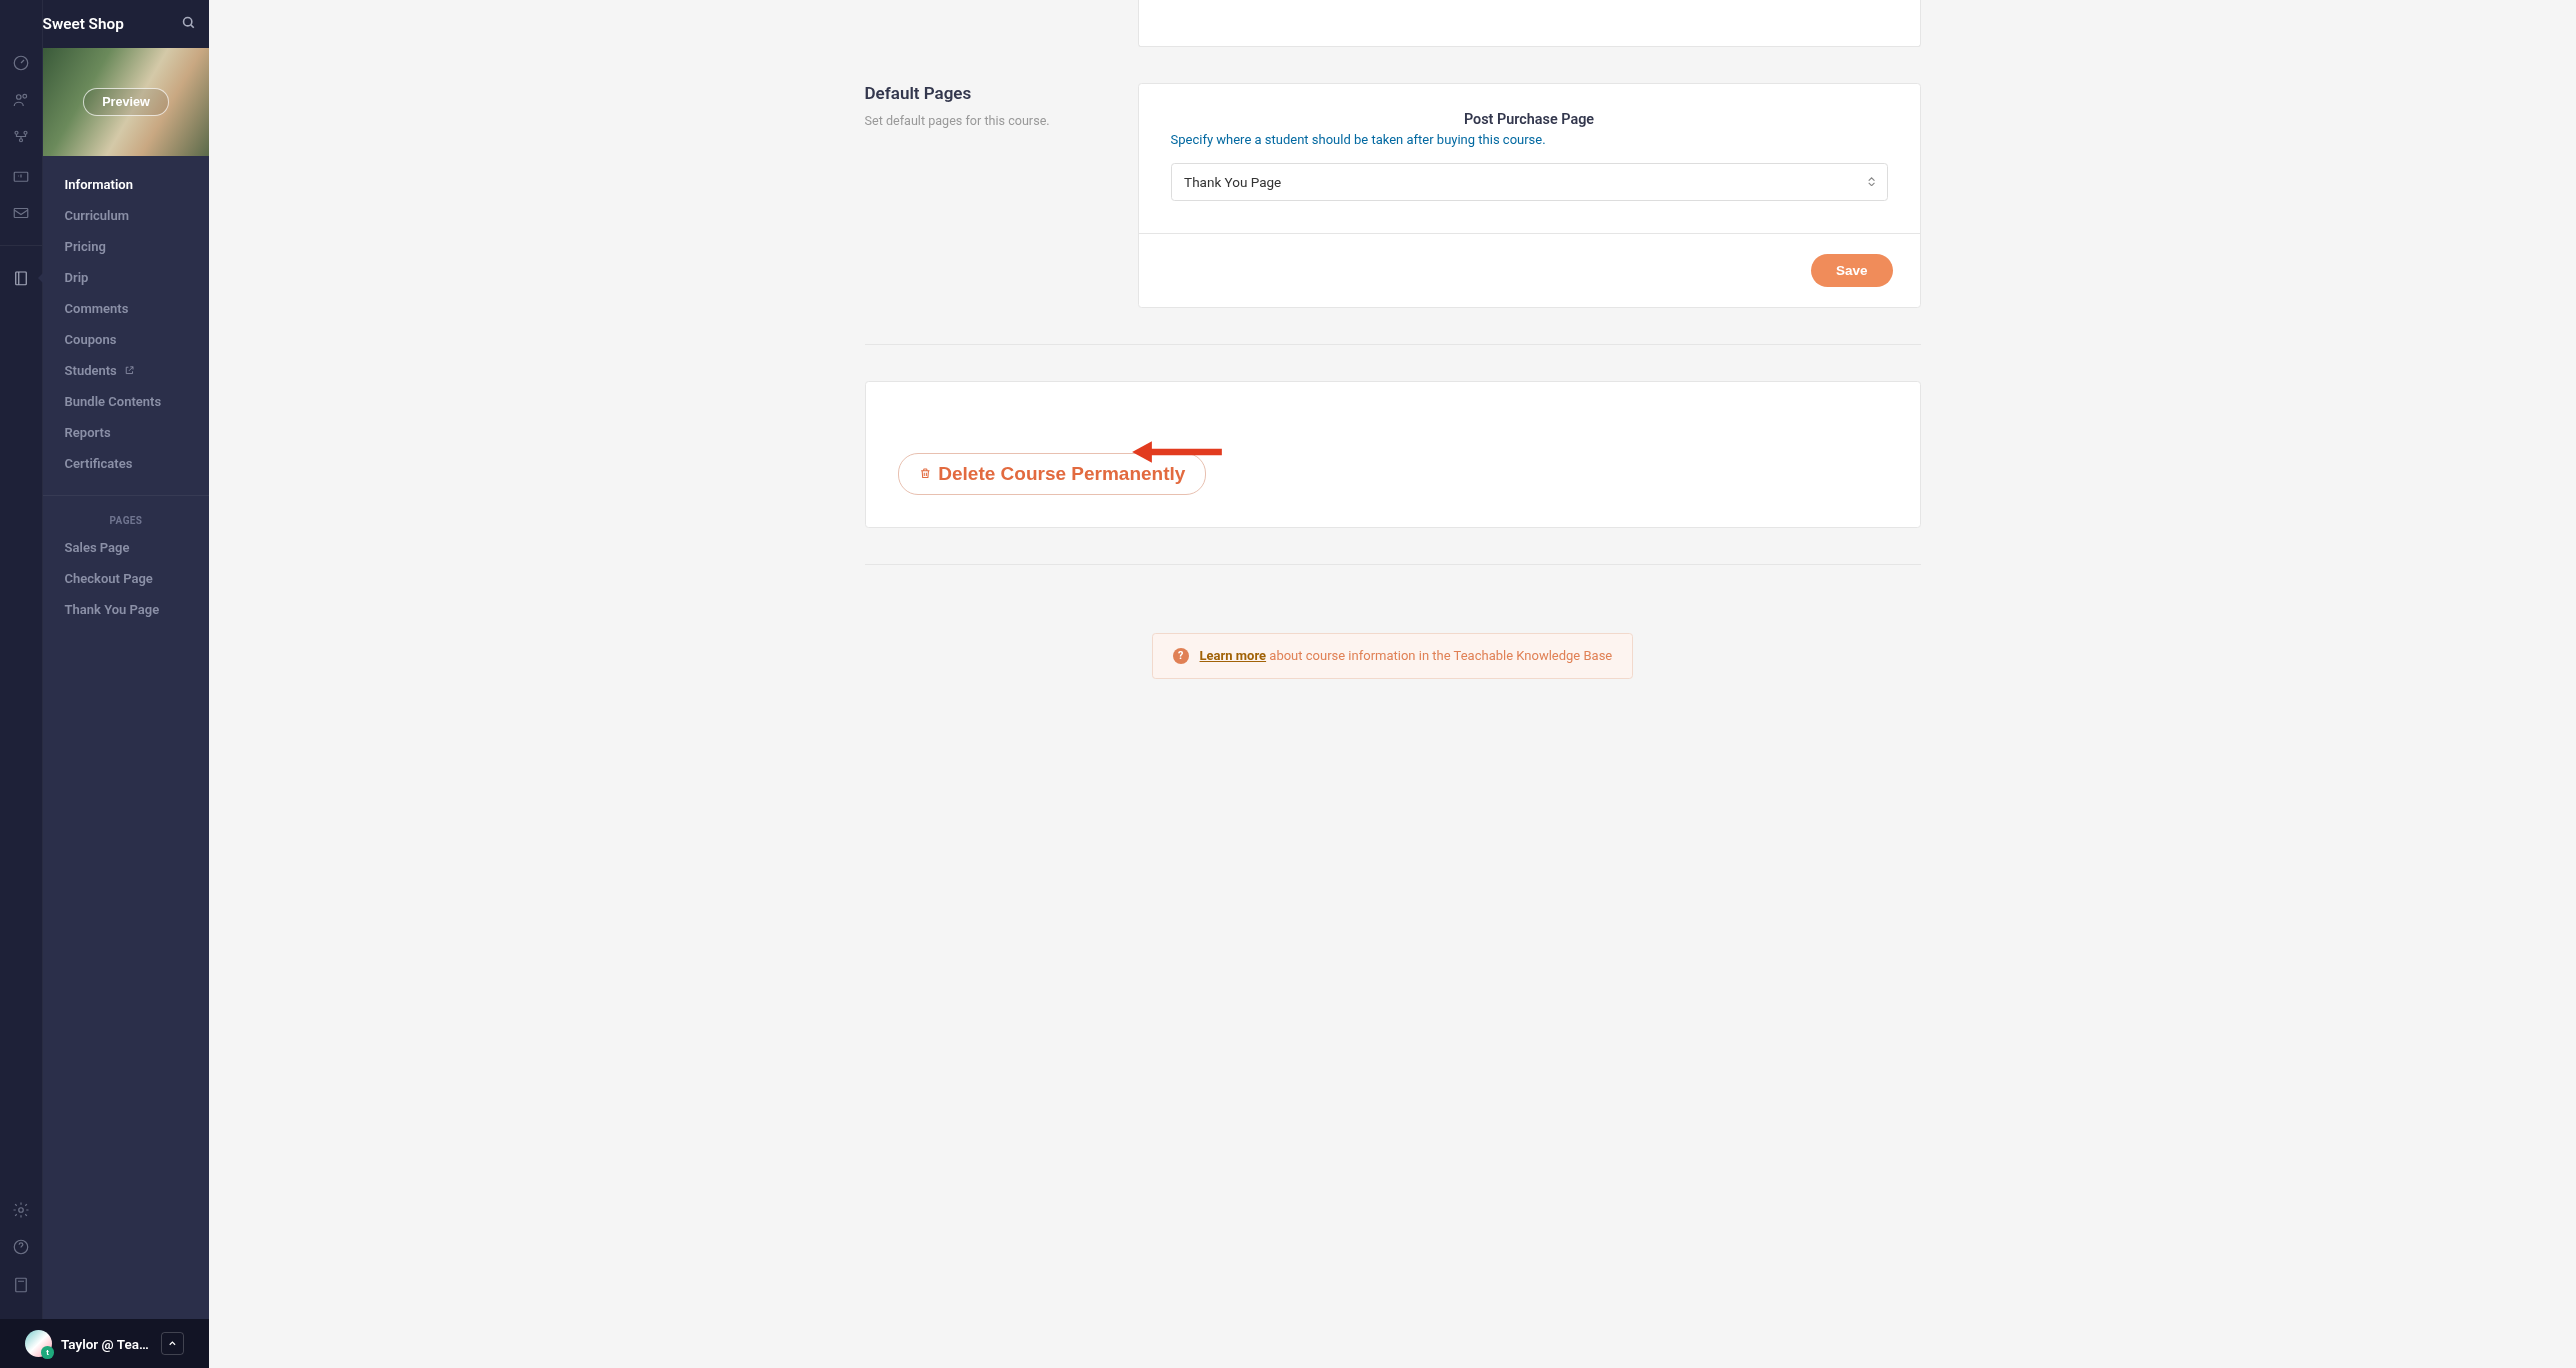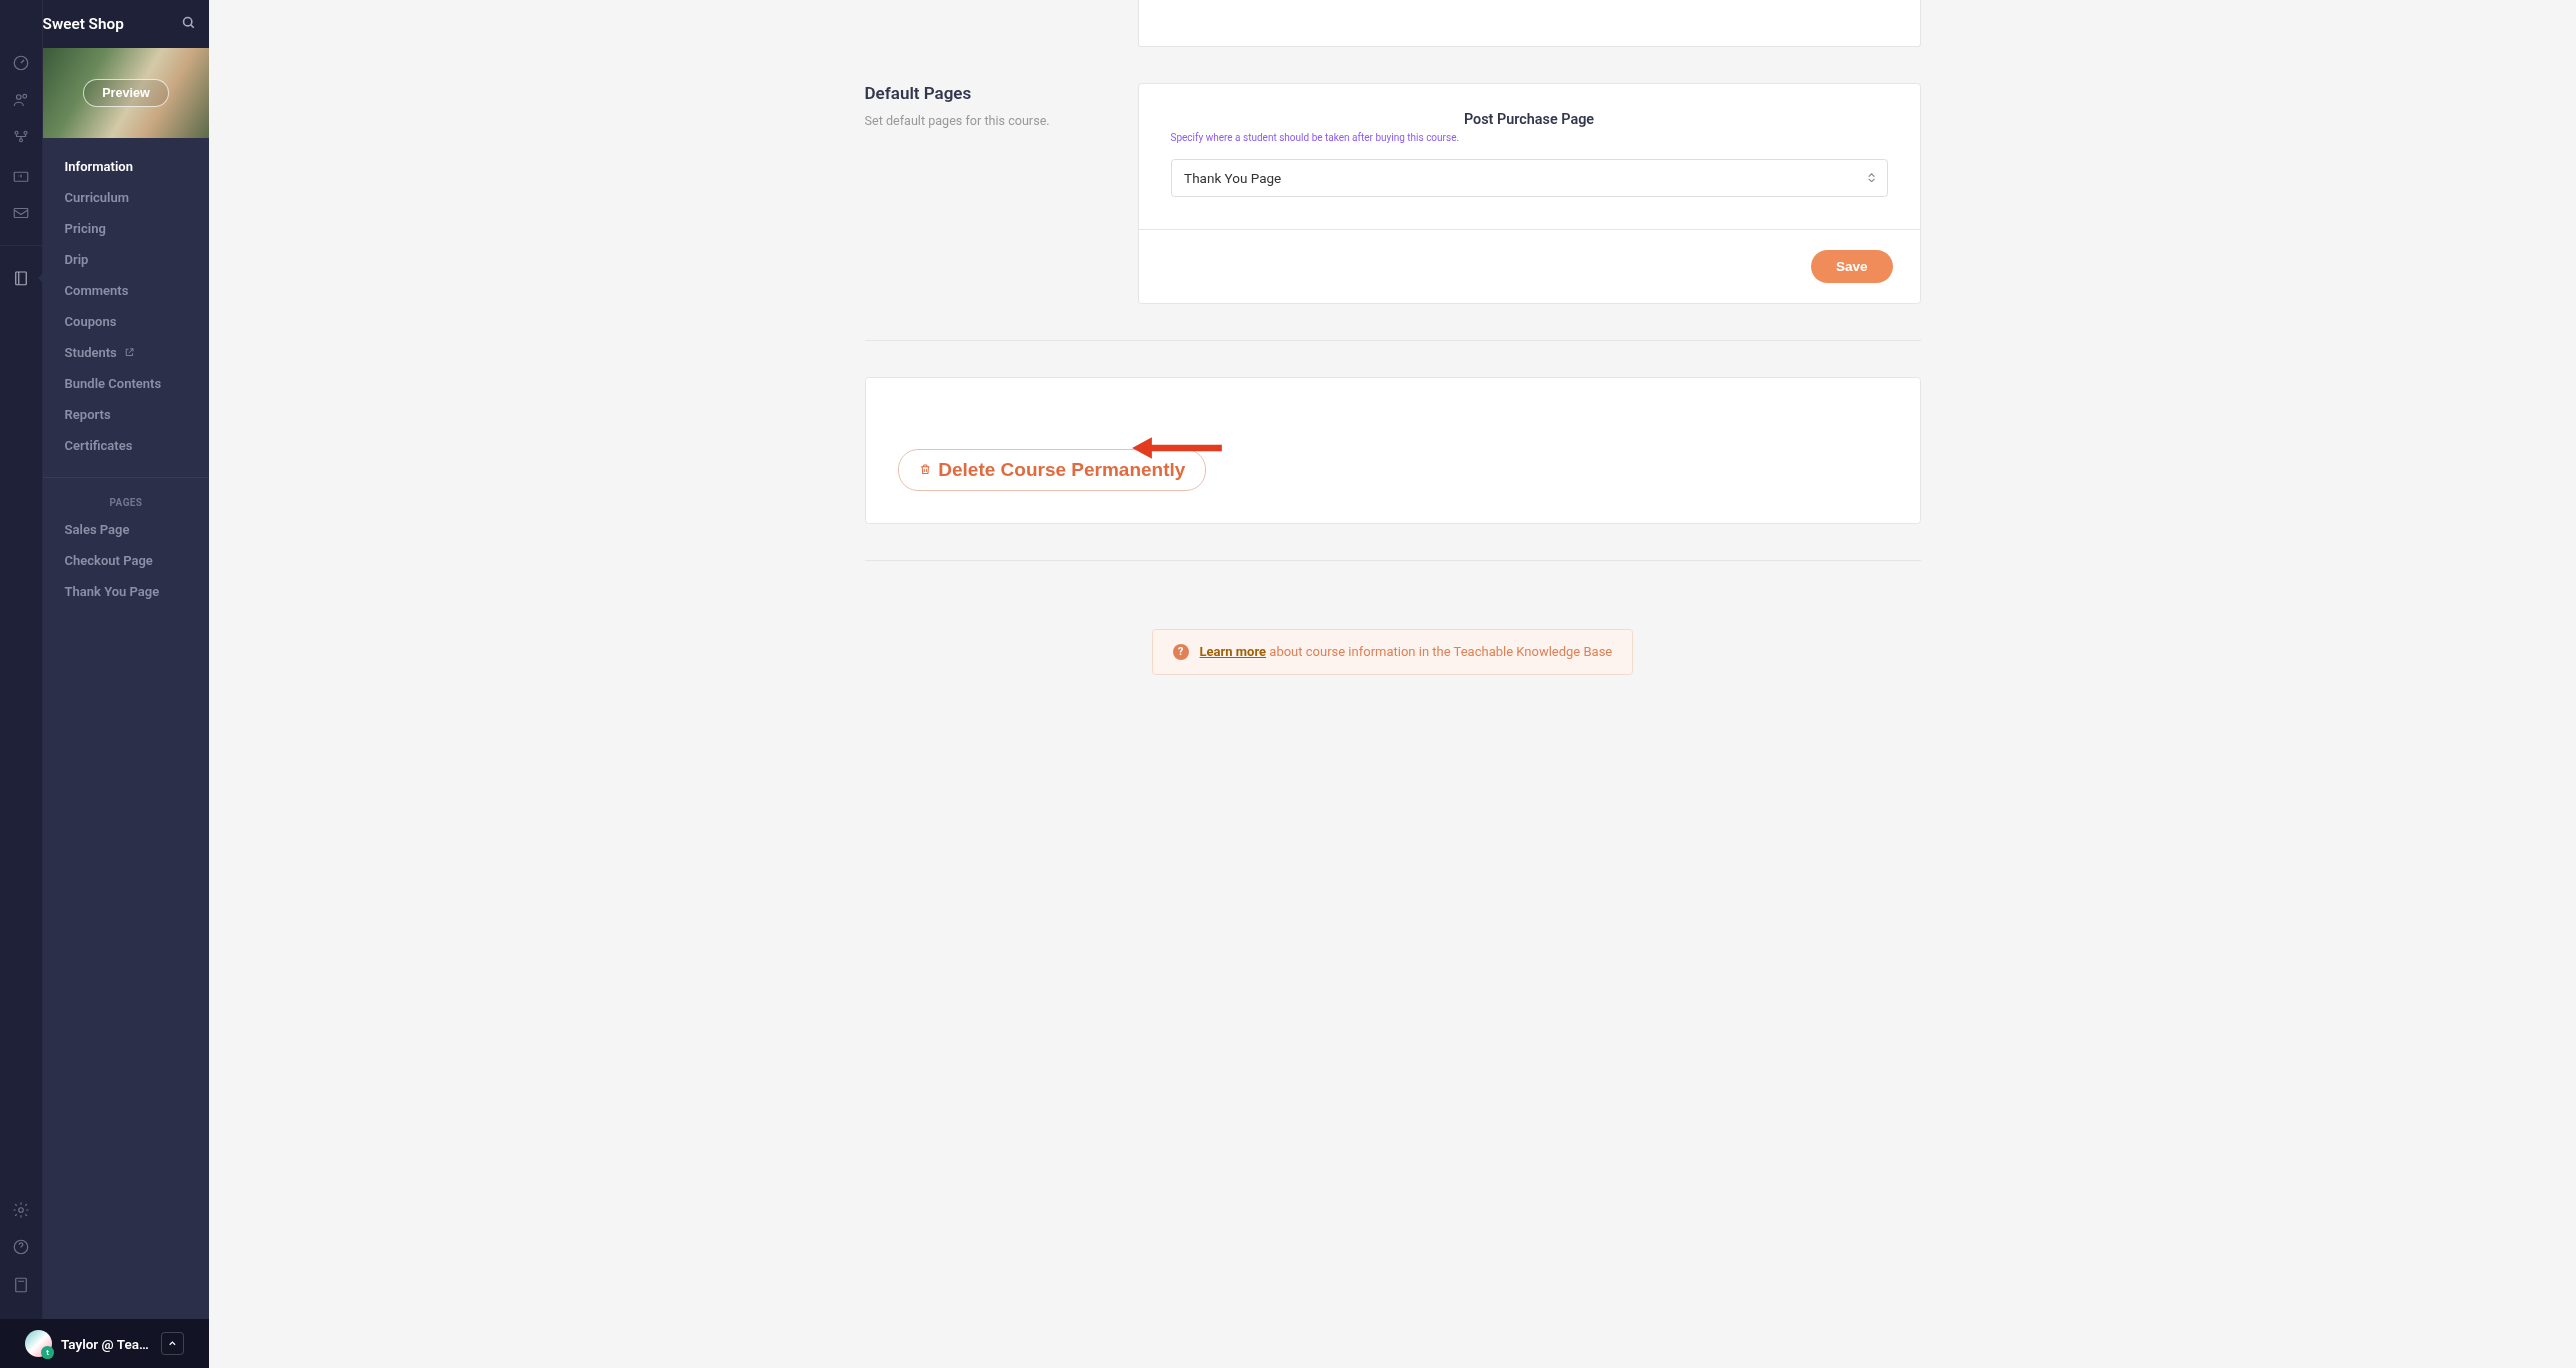--- a/index.html
+++ b/index.html
@@ -142,21 +142,21 @@
   color: #fff;
   font-size: 15.3px;
   font-weight: 600;
   flex: 1;
 }
 .search-icon {
   color: #a7abbd;
   cursor: pointer;
 }
 .preview-area {
-  height: 90px;
+  height: 108px;
   background: linear-gradient(120deg,#3a5a3a 0%,#6b8a5b 30%,#d4c9a8 55%,#c9a882 70%,#5a6a4a 100%);
   display: flex;
   align-items: center;
   justify-content: center;
   position: relative;
 }
 .preview-btn {
   border: 0.9px solid rgba(255,255,255,0.7);
   background: rgba(0,0,0,0.1);
   color: #fff;
@@ -252,22 +252,22 @@
   justify-content: flex-end;
 }
 .field-label {
   font-size: 14.4px;
   font-weight: 600;
   color: #33374d;
   margin-bottom: 3.6px;
   text-align: center;
 }
 .field-desc {
-  color: #8b5cf6;
-  font-size: 10px;
+  color: #0369a1;
+  font-size: 13px;
   margin-bottom: 16px;
 }
 .select-wrap {
   position: relative;
 }
 .select {
   width: 100%;
   padding: 10px 12.6px;
   border: 0.9px solid #ddd;
   border-radius: 3.6px;

